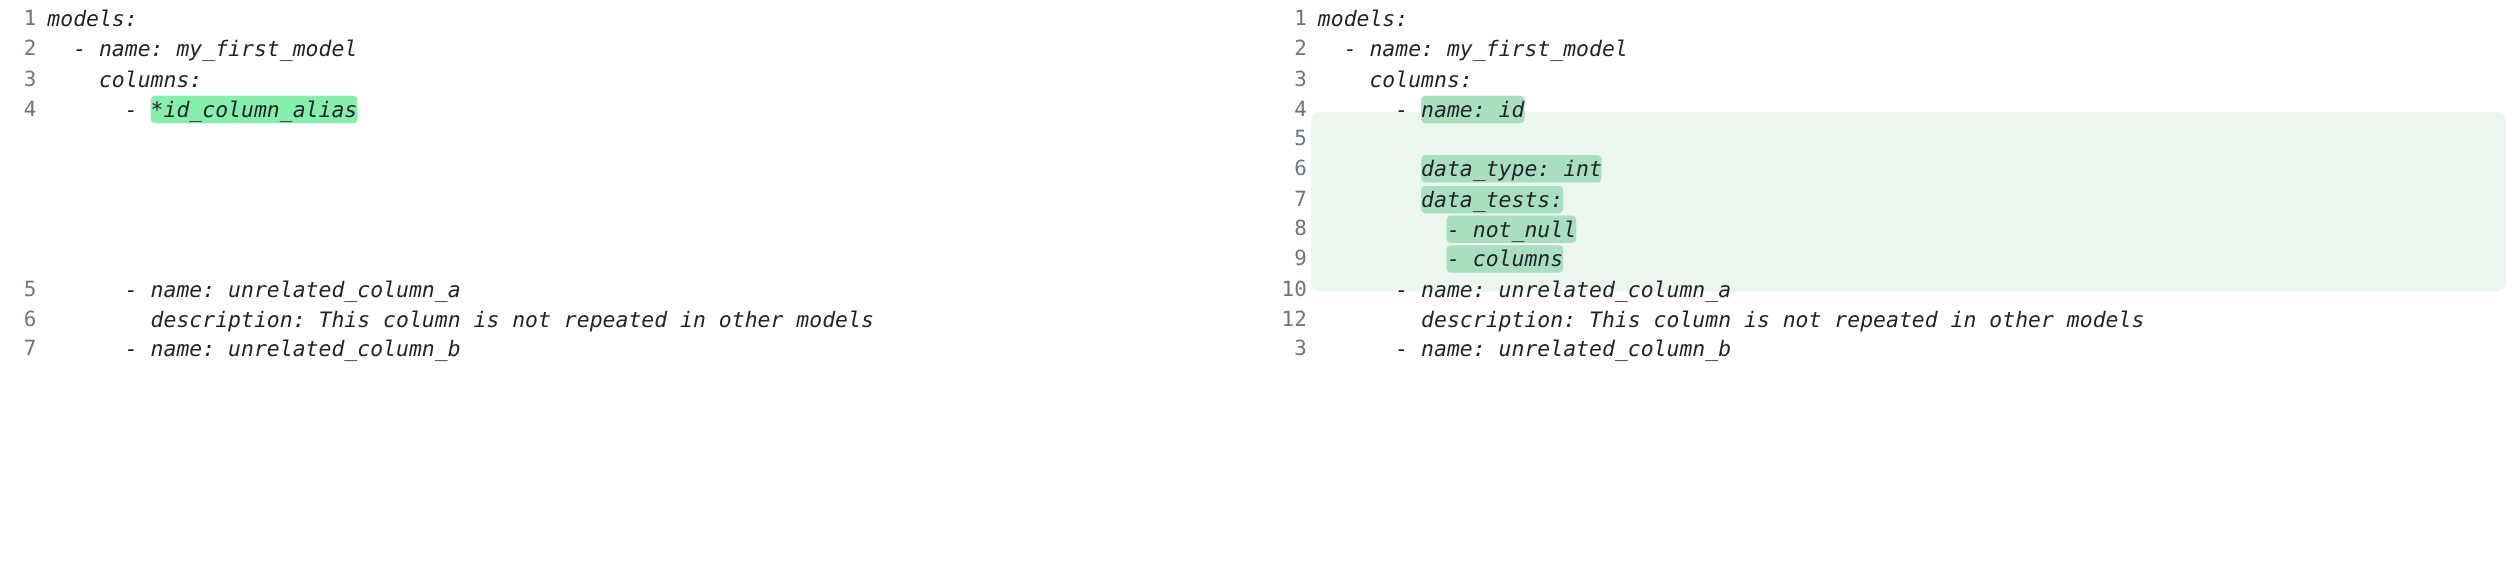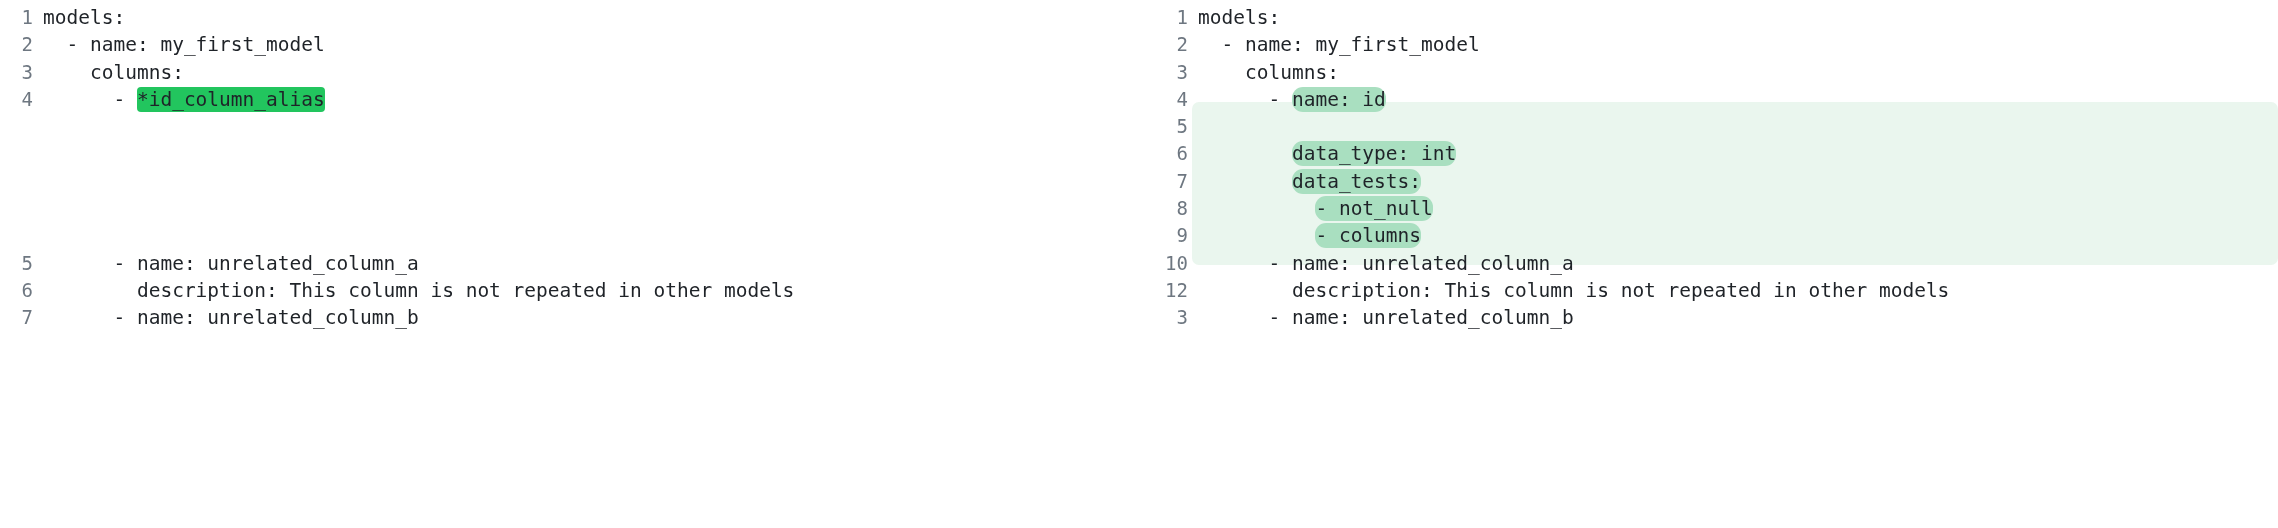--- a/index.html
+++ b/index.html
@@ -72,29 +72,30 @@
     font-size: 19px;
     user-select: none;
     padding-right: 0px;
   }
   .rp .gutter { width: 49px; flex: 0 0 49px; }
   .code {
     padding-left: 10px;
     color: #1f2328;
     flex: 1 1 auto;
     position: relative;
+    font-style: italic;
   }
   .code mark {
     background: transparent;
     color: inherit;
     padding: 1px 0;
     border-radius: 4px;
   }
-  .code mark.del-word { background: #22c55e; text-align: right; }
-  .code mark.add-word { background: #a9dfc0; border-radius: 11px; }
+  .code mark.del-word { background: #86efac; text-align: right; }
+  .code mark.add-word { background: #a9dfc0; }
 
   
   .spacer-5 { height: 136.5px; }
 
   .gap { height: 0px; }
 </style>
 </head>
 <body>
 
 <div class="diff-view">

